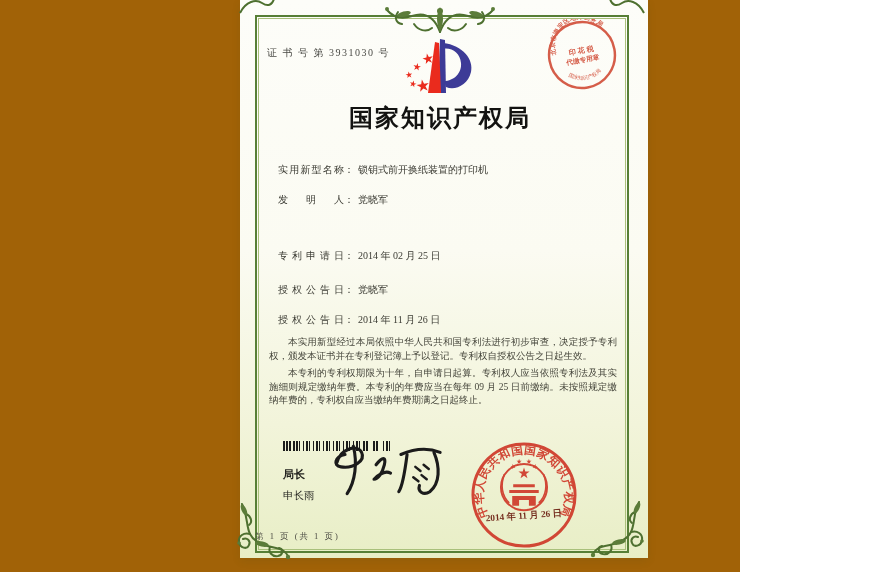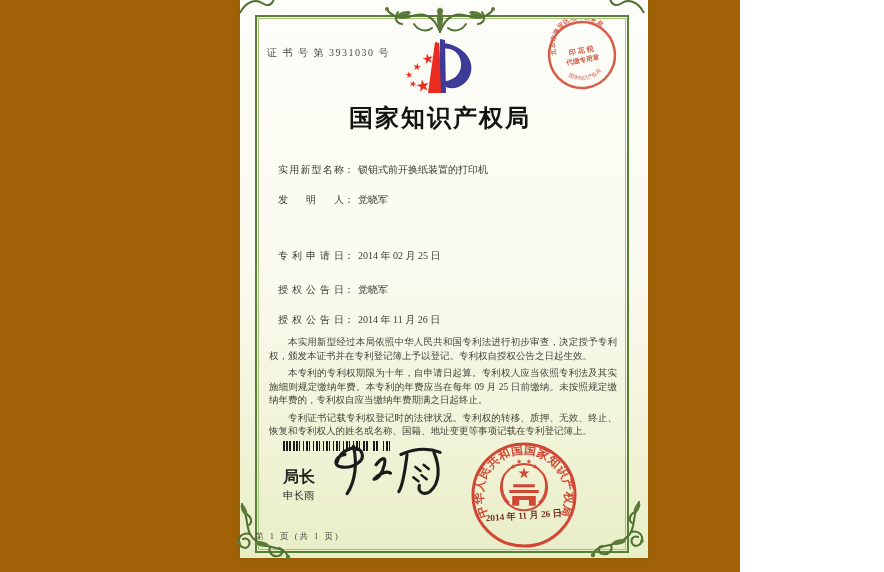--- a/index.html
+++ b/index.html
@@ -16,21 +16,21 @@
          font-size:24px;font-weight:bold;color:#131311;letter-spacing:2px;white-space:nowrap;}
   .field{position:absolute;left:38px;font-size:10px;color:#3b3b33;white-space:nowrap;}
   .flabel{display:inline-block;width:66px;text-align:justify;text-align-last:justify;}
   .fcolon{margin-right:4px;}
   .paras{position:absolute;left:25px;top:332px;width:356px;font-size:9.5px;line-height:13.5px;
          color:#45453b;text-align:justify;}
   .paras p{margin:4px;text-indent:2em;}
   .barcode{position:absolute;left:43px;top:441px;width:107px;height:10px;
            background:repeating-linear-gradient(90deg,#1c1c1c 0 1.5px,transparent 1.5px 3px,
            #1c1c1c 3px 5px,transparent 5px 6.5px,#1c1c1c 6.5px 7.5px,transparent 7.5px 10px);}
-  .signer-title{position:absolute;left:43px;top:467px;font-size:16px;font-weight:bold;color:#23231f;}
+  .signer-title{position:absolute;left:43px;top:467px;font-size:11px;font-weight:bold;color:#23231f;}
   .signer-name{position:absolute;left:43px;top:489px;font-size:10.5px;font-weight:normal;color:#23231f;}
   .signature{position:absolute;left:82px;top:440px;width:135px;height:62px;}
   .stamp-small{position:absolute;left:306px;top:19px;width:72px;height:72px;opacity:.88;}
   .stamp-large{position:absolute;left:230px;top:441px;width:108px;height:108px;opacity:.92;}
   .footer{position:absolute;left:15px;top:531px;width:370px;text-align:left;
           font-size:8.5px;color:#4a4a42;letter-spacing:2px;}
   .orn{position:absolute;}
   .orn-top{left:134px;top:2px;width:133px;height:36px;}
   .orn-bl{left:-6px;top:502px;width:58px;height:58px;transform:scaleX(-1);}
   .orn-br{left:349px;top:500px;width:58px;height:58px;}
@@ -155,21 +155,20 @@
     <div class="field" style="top:283px">
       <span class="flabel">授权公告日</span><span class="fcolon">：</span><span class="fvalue">党晓军</span>
     </div>
     <div class="field" style="top:313px">
       <span class="flabel">授权公告日</span><span class="fcolon">：</span><span class="fvalue">2014 年 11 月 26 日</span>
     </div>
 
     <div class="paras">
       <p>本实用新型经过本局依照中华人民共和国专利法进行初步审查，决定授予专利权，颁发本证书并在专利登记簿上予以登记。专利权自授权公告之日起生效。</p>
       <p>本专利的专利权期限为十年，自申请日起算。专利权人应当依照专利法及其实施细则规定缴纳年费。本专利的年费应当在每年 09 月 25 日前缴纳。未按照规定缴纳年费的，专利权自应当缴纳年费期满之日起终止。</p>
-      <p>专利证书记载专利权登记时的法律状况。专利权的转移、质押、无效、终止、恢复和专利权人的姓名或名称、国籍、地址变更等事项记载在专利登记簿上。</p>
     </div>
 
     <div class="barcode"></div>
 
     <div class="signer-title">局长</div>
     <div class="signer-name">申长雨</div>
 
     <svg class="signature" viewBox="0 0 130 60">
       <g stroke="#1b1b1b" fill="none" stroke-width="3" stroke-linecap="round" stroke-linejoin="round">
         <path d="M14,22 C18,8 34,4 38,12 C42,20 30,28 18,26 C10,25 12,16 22,14"></path>

